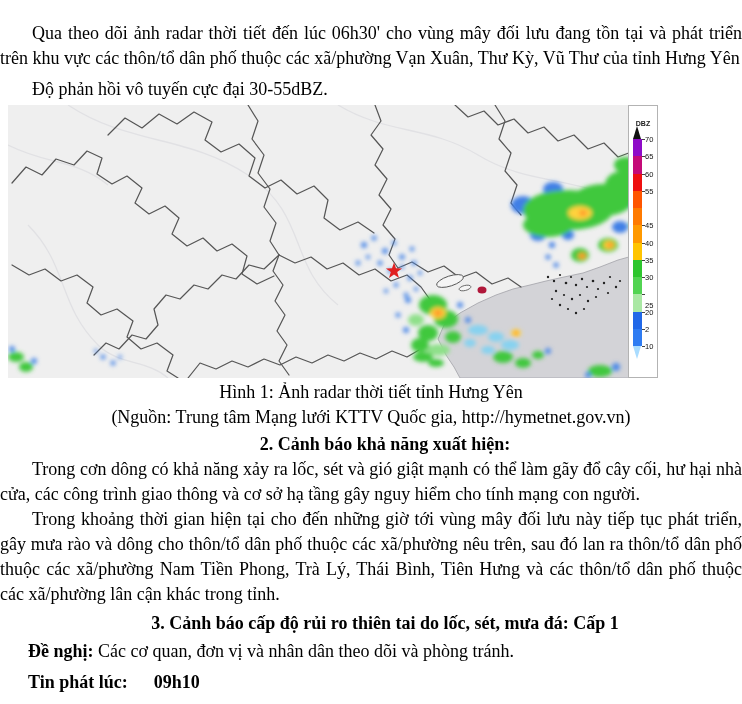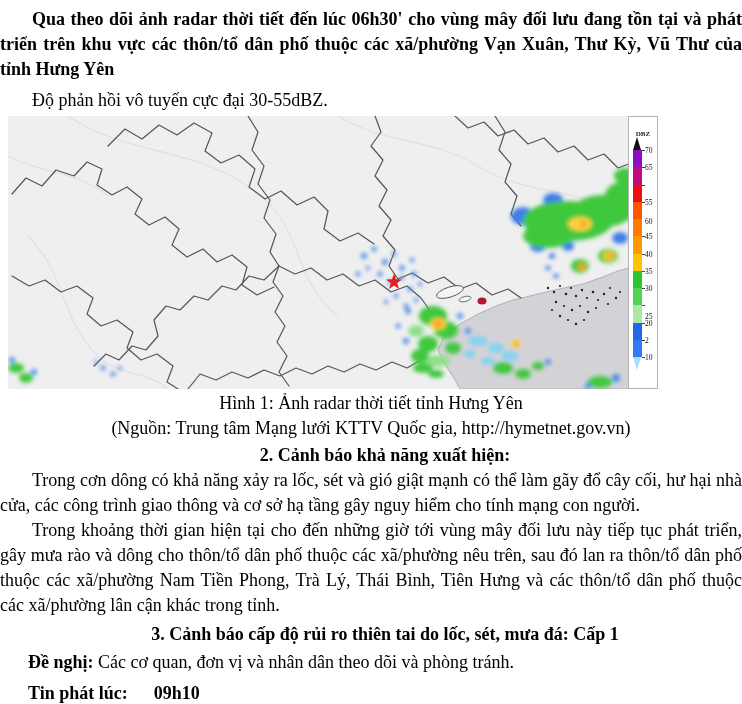--- a/index.html
+++ b/index.html
@@ -2,37 +2,37 @@
 <html><head>
 <meta charset="utf-8">
 <style>
   html,body{margin:0;padding:0;}
   body{
     width:742px;height:704px;overflow:hidden;background:#ffffff;
     font-family:"Liberation Serif",serif;font-size:18px;line-height:25px;color:#000;
   }
   p{margin:0;text-align:justify;}
   .indent{text-indent:32px;}
-  .p1{padding-top:7px;font-weight:bold;}
+  .p1{padding-top:21px;}
   .p2{margin-top:6px;}
   .figure{position:relative;width:650px;height:273px;margin:3px 0 0 8px;}
   .figure svg{display:block;}
   .caption{text-align:center;margin-top:2px;}
   .source{text-align:center;}
   .hx{font-weight:bold;text-align:center;margin:2px 0 0 28px;}
   .h3x{margin-top:4px;}
   .denghi{margin:3px 0 0 28px;text-align:left;}
   .issued{margin:6px 0 0 28px;text-align:left;font-weight:bold;}
   .bold{font-weight:bold;}
   .gap{display:inline-block;width:26px;}
   
   .cbar{
     position:absolute;top:0;left:620px;width:30px;height:273px;
     background:#ffffff;border:1px solid #b3b3b3;box-sizing:border-box;
-    font-family:Liberation Serif, serif;
+    font-family:Liberation Sans, sans-serif;
   }
   .cbar-title{position:absolute;top:5px;left:0;width:100%;text-align:center;
     font-size:7px;font-weight:bold;color:#222;}
   .cbar-seg{position:absolute;left:4px;width:9px;}
   .cbar-arrow{position:absolute;left:4px;width:0;height:0;border-left:4.5px solid transparent;border-right:4.5px solid transparent;}
   .cbar-tickmark{position:absolute;left:13px;width:3px;height:1px;background:#444;}
   .cbar-ticklabel{position:absolute;left:16px;width:13px;font-size:7.5px;color:#111;transform:translateY(-50%);text-align:left;}
 </style>
 </head>
 <body>
@@ -235,21 +235,21 @@
         <div class="cbar-seg" style="top: 188.25px; height: 17.25px; background: rgb(170, 232, 164);"></div>
         <div class="cbar-seg" style="top: 205.5px; height: 17.25px; background: rgb(33, 104, 232);"></div>
         <div class="cbar-seg" style="top: 222.75px; height: 17.25px; background: rgb(47, 124, 242);"></div>
         <div class="cbar-arrow" style="top: 20px; border-bottom: 13px solid rgb(17, 17, 17);"></div>
         <div class="cbar-arrow" style="top: 240px; border-top: 13px solid rgb(169, 220, 255);"></div>
         <div class="cbar-tickmark" style="top: 33px;"></div>
         <div class="cbar-ticklabel" style="top: 33px;">70</div>
         <div class="cbar-tickmark" style="top: 50.25px;"></div>
         <div class="cbar-ticklabel" style="top: 50.25px;">65</div>
         <div class="cbar-tickmark" style="top: 67.5px;"></div>
-        <div class="cbar-ticklabel" style="top: 67.5px; margin-top: 36px;">60</div>
+        <div class="cbar-ticklabel" style="top: 67.5px;">60</div>
         <div class="cbar-tickmark" style="top: 84.75px;"></div>
         <div class="cbar-ticklabel" style="top: 84.75px;">55</div>
         <div class="cbar-tickmark" style="top: 119.25px;"></div>
         <div class="cbar-ticklabel" style="top: 119.25px;">45</div>
         <div class="cbar-tickmark" style="top: 136.5px;"></div>
         <div class="cbar-ticklabel" style="top: 136.5px;">40</div>
         <div class="cbar-tickmark" style="top: 153.75px;"></div>
         <div class="cbar-ticklabel" style="top: 153.75px;">35</div>
         <div class="cbar-tickmark" style="top: 171px;"></div>
         <div class="cbar-ticklabel" style="top: 171px;">30</div>

